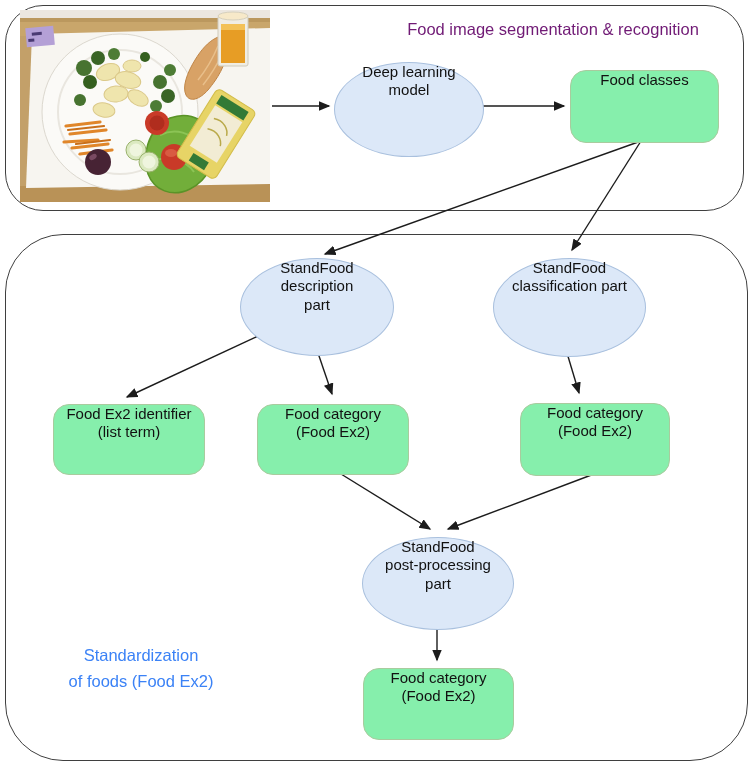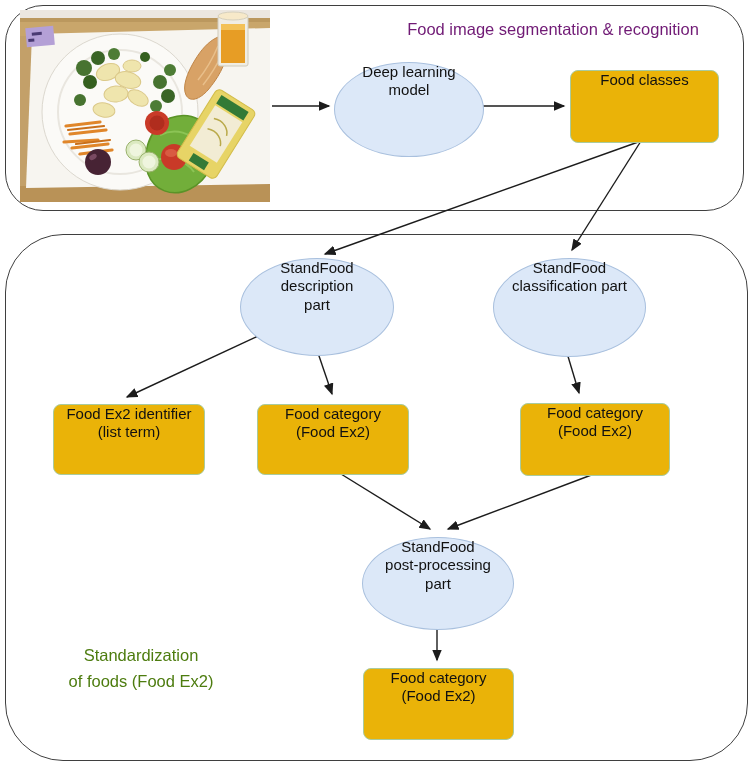--- a/index.html
+++ b/index.html
@@ -10,28 +10,28 @@
   .container{position:absolute;border:1.6px solid #3f3f3f;background:transparent;}
   .container.top{left:5px;top:5px;width:737px;height:204px;border-radius:38px;}
   .container.bottom{left:5px;top:234px;width:741px;height:525px;border-radius:58px;}
   .edges{position:absolute;left:0;top:0;width:750px;height:766px;pointer-events:none;}
   .node{
     position:absolute;display:flex;align-items:flex-start;justify-content:center;
     font-size:15px;line-height:1.22;text-align:center;
   }
   .node span{white-space:pre-line;}
   .node.ellipse{border-radius:50%;background:#dce8f8;border:1.6px solid #a9c0de;}
-  .node.gbox{border-radius:8px;background:#eab308;border:1.6px solid #a9cb9e;}
+  .node.gbox{border-radius:16px;background:#86efac;border:1.6px solid #a9cb9e;}
   .figtitle{
     position:absolute;left:403px;top:20px;width:300px;text-align:center;
     font-size:16.5px;color:#701a75;
   }
   .caption{
     position:absolute;left:51px;top:643px;width:180px;text-align:center;
-    font-size:16.5px;line-height:1.55;color:#4d7c0f;
+    font-size:16.5px;line-height:1.55;color:#3b82f6;
   }
   .photo{position:absolute;left:20px;top:10px;width:250px;height:192px;}
   .photo svg{display:block;width:250px;height:192px;}
 </style>
 </head>
 <body>
 
 <div class="stage">
 
   <div class="container top"></div>

